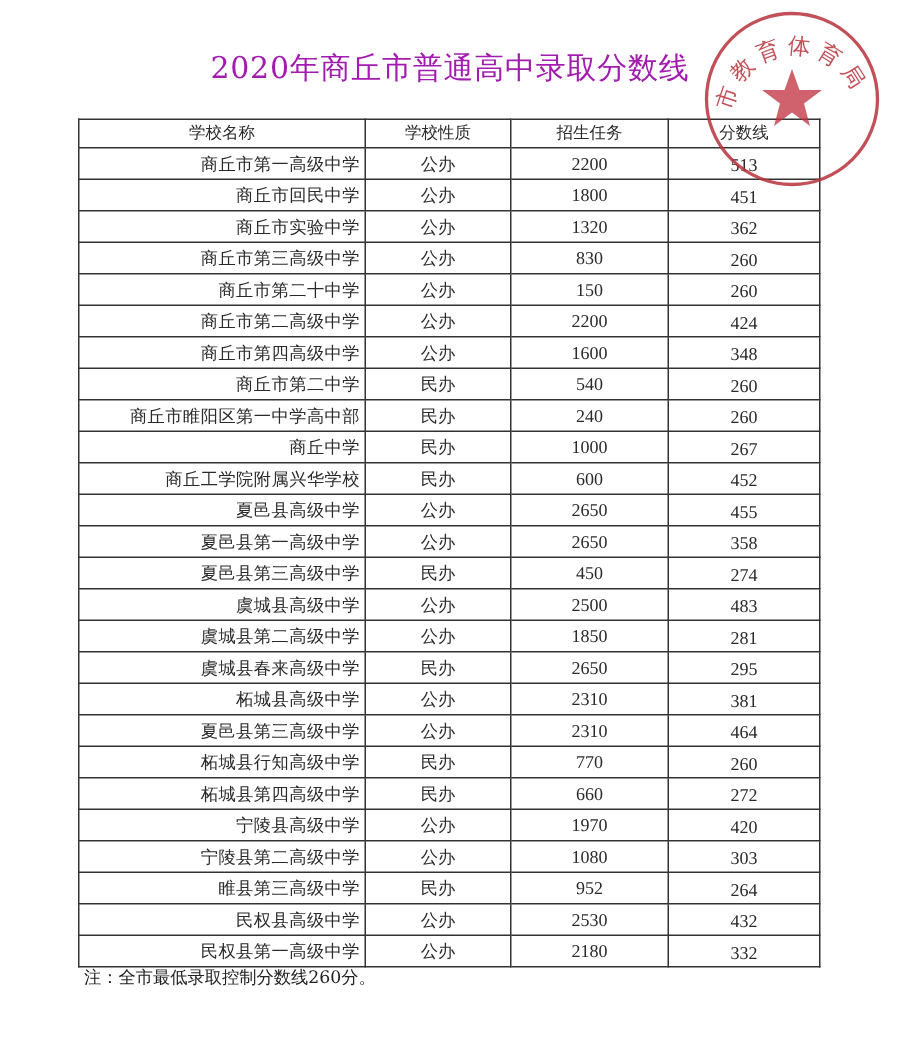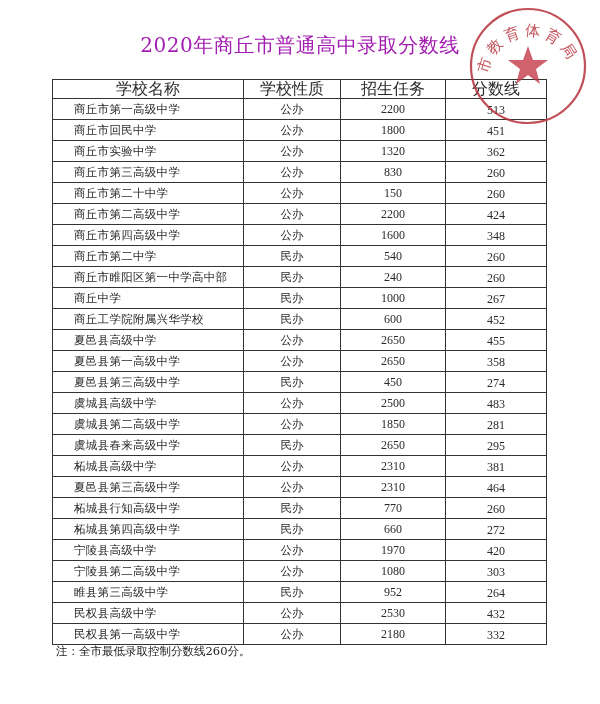--- a/index.html
+++ b/index.html
@@ -17,22 +17,22 @@
     border: 1.5px solid #222;
   }
   table.scores col.c1 { width: 191px; }
   table.scores col.c2 { width: 97px; }
   table.scores col.c3 { width: 105px; }
   table.scores col.c4 { width: 101px; }
   table.scores th, table.scores td {
     border: 1px solid #333; height: 18px; padding: 0 3px; font-size: 11.5px;
     line-height: 18px; font-weight: normal; white-space: nowrap; overflow: hidden; color: #2a2a2a;
   }
-  table.scores th { text-align: center; font-size: 16px; }
-  table.scores td.name { text-align: left; padding-left: 21px; letter-spacing: 0.3px; }
+  table.scores th { text-align: center; font-size: 11px; }
+  table.scores td.name { text-align: right; padding-left: 5px; letter-spacing: 0.3px; }
   table.scores td.ctr { text-align: center; }
   table.scores td.num { font-family: "Liberation Serif", "DejaVu Serif", serif; font-size: 12px; }
   table.scores td.score { padding-top: 2px; }
   .note {
     position: absolute; left: 56px; top: 644px; font-size: 11.5px; color: #222;
   }
   .stamp {
     position: absolute; left: 466px; top: 4px; width: 124px; height: 124px; pointer-events: none;
     opacity: 0.85;
   }

